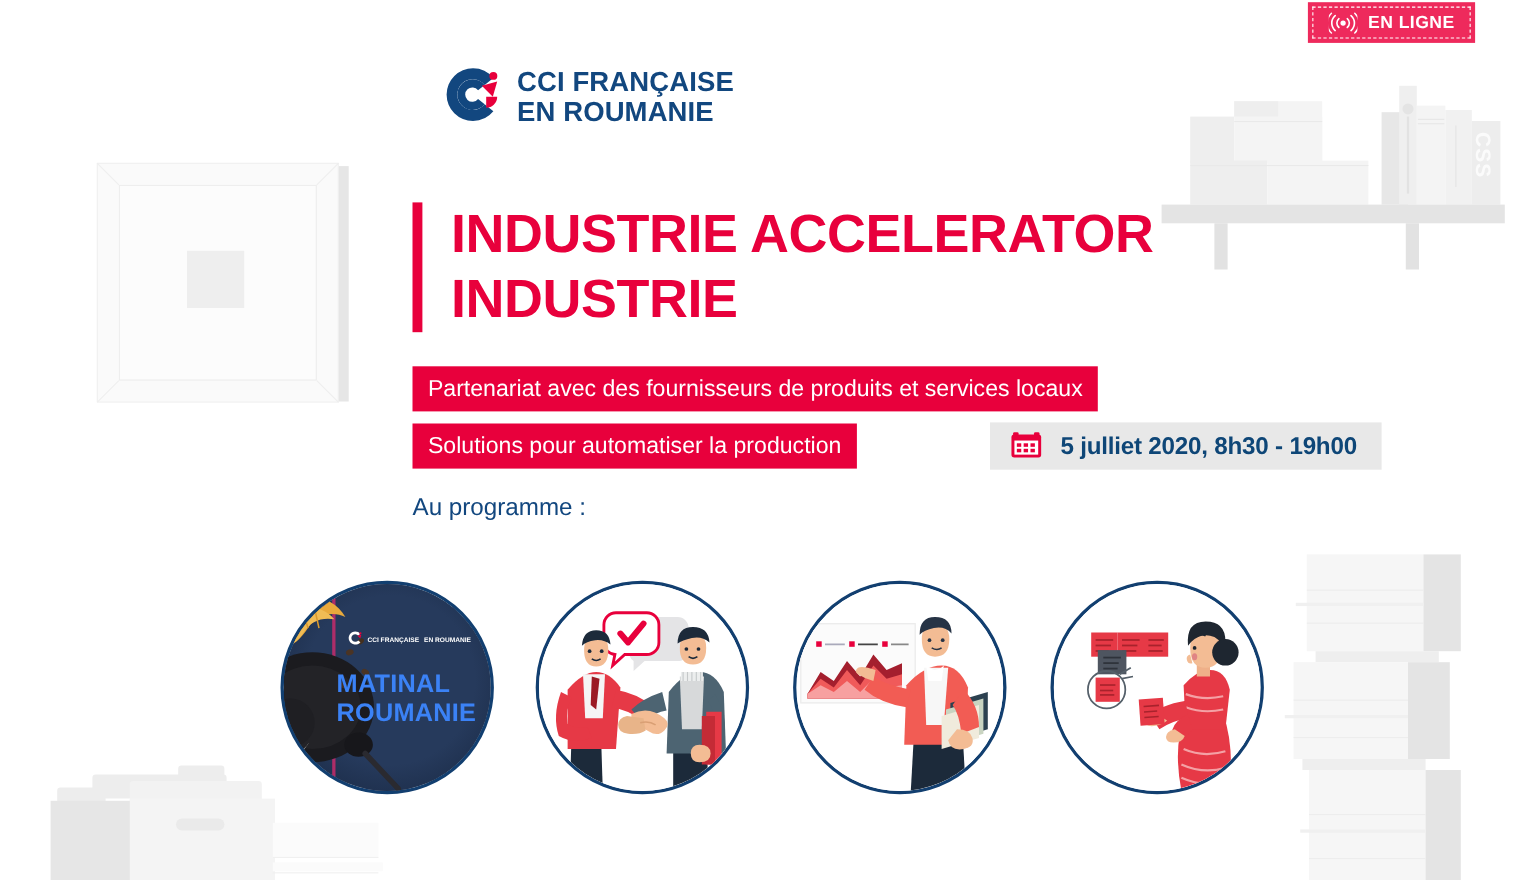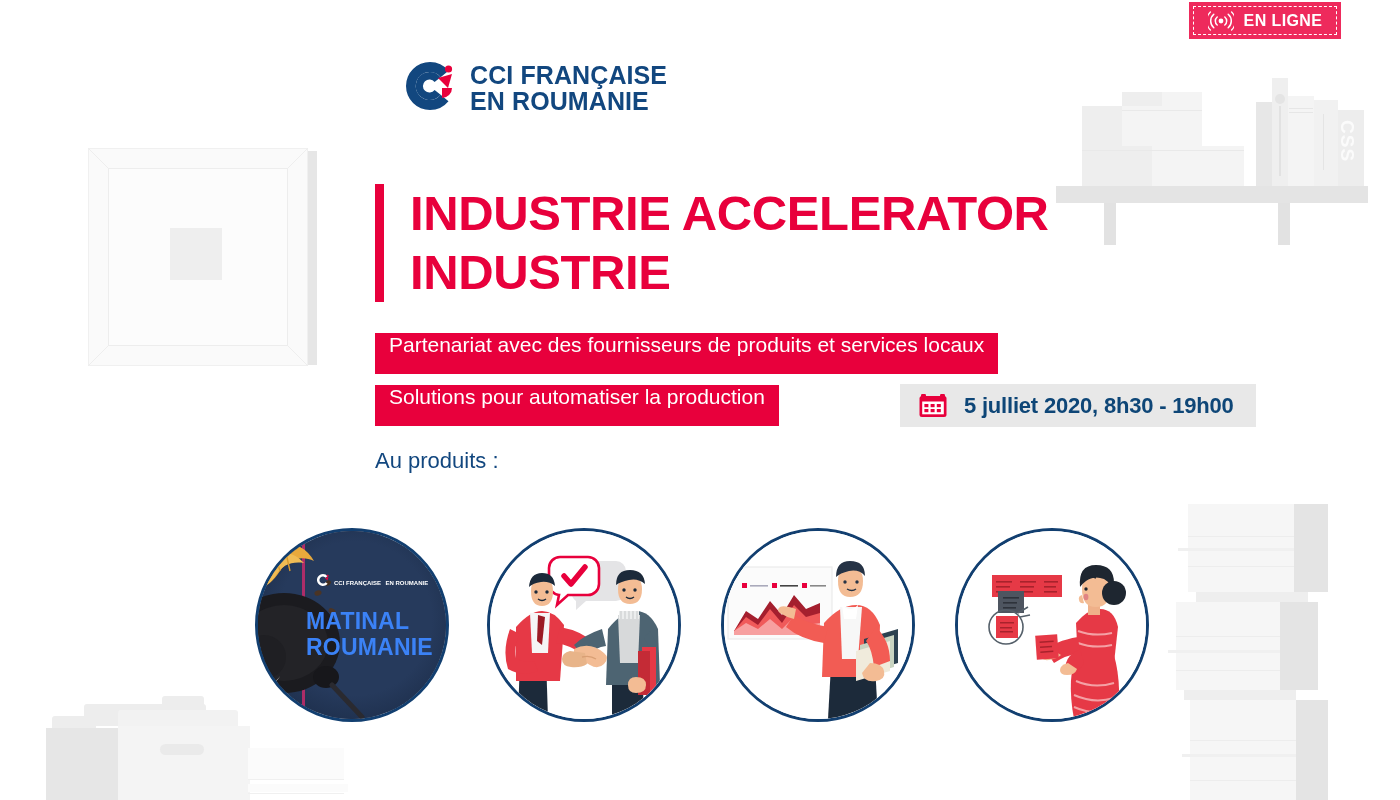--- a/index.html
+++ b/index.html
@@ -82,21 +82,21 @@
   .title-wrap { position: absolute; left: 375px; top: 184px; display: flex; gap: 26px; }
   .title-bar { width: 9px; background: #E8003C; align-self: stretch; }
   .title-text {
     color: #E8003C; font-size: 49px; font-weight: 700; line-height: 1.2;
     letter-spacing: -0.4px; font-family: "Liberation Sans", sans-serif;
   }
 
   
   .banner {
     position: absolute; background: #E8003C; color: #ffffff;
-    display: flex; align-items: flex-start; font-weight: 400;
+    display: flex; align-items: center; font-weight: 400;
     font-family: "Liberation Sans", sans-serif;
   }
   .banner-1 { left: 375px; top: 333px; height: 41px; padding: 0 14px; font-size: 21px; }
   .banner-2 { left: 375px; top: 385px; height: 41px; padding: 0 14px; font-size: 21px; }
 
   
   .date-box {
     position: absolute; left: 900px; top: 384px; height: 43px; background: #E8E8E8;
     display: flex; align-items: center; padding: 0 22px 0 18px; gap: 16px;
   }
@@ -278,21 +278,21 @@
           <rect x="18.8" y="15" width="4" height="3.2"></rect>
           <rect x="6.4" y="20" width="4" height="3.2"></rect>
           <rect x="12.6" y="20" width="4" height="3.2"></rect>
           <rect x="18.8" y="20" width="4" height="3.2"></rect>
         </g>
       </svg>
     </span>
     <span class="date-text">5 julliet 2020, 8h30 - 19h00</span>
   </div>
 
-  <div class="programme">Au produits :</div>
+  <div class="programme">Au programme :</div>
 
   <div class="circles">
 
     <div class="circle c1">
       <div class="circle-inner">
         <div class="matinal-bg"></div>
         <svg width="194" height="194" viewBox="0 0 194 194" style="position:absolute;inset:0;">
           <defs>
             <radialGradient id="vign" cx="50%" cy="45%" r="72%">
               <stop offset="55%" stop-color="#263a5c"></stop>

